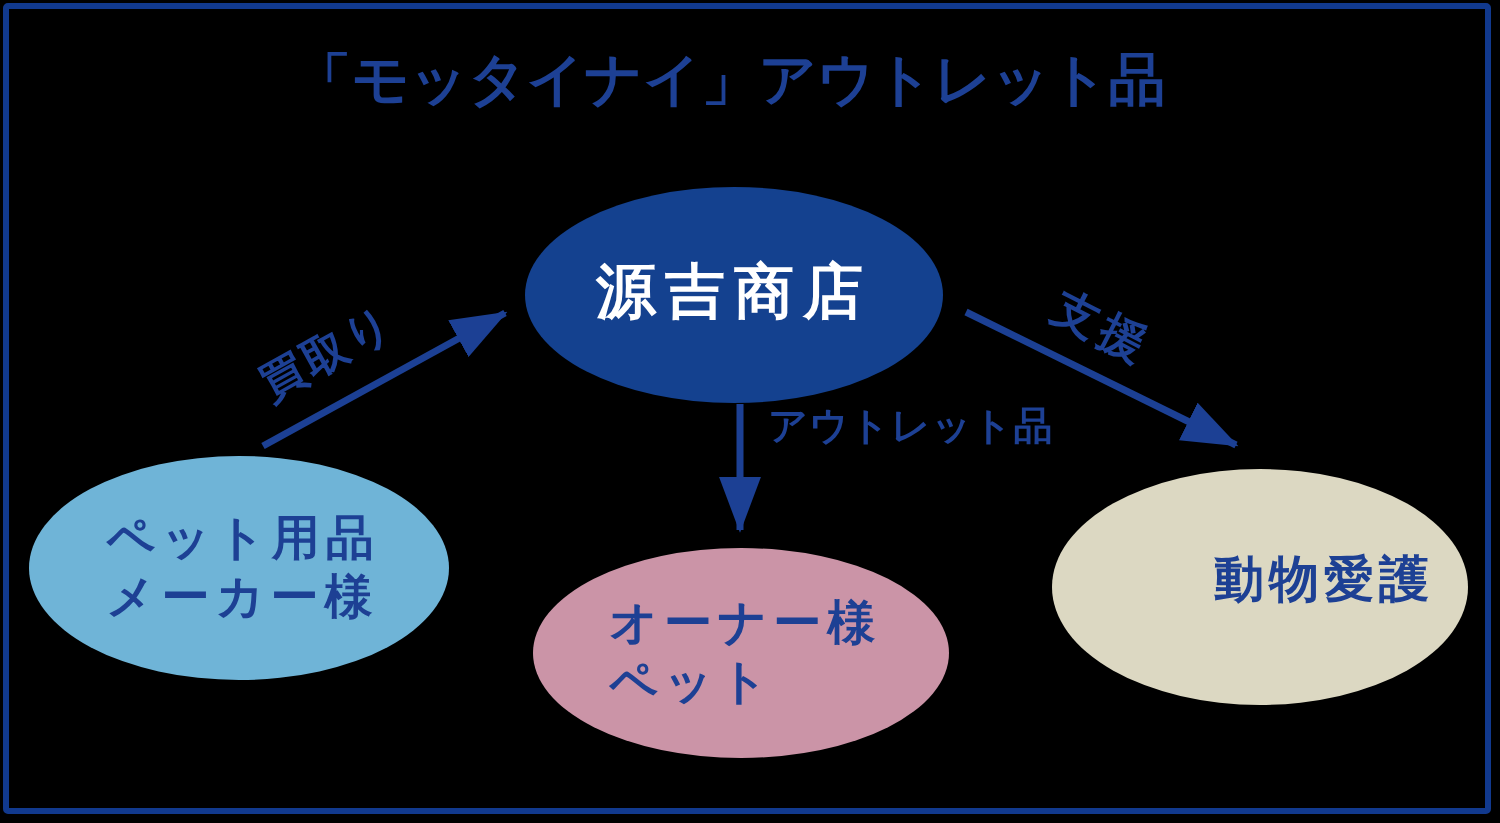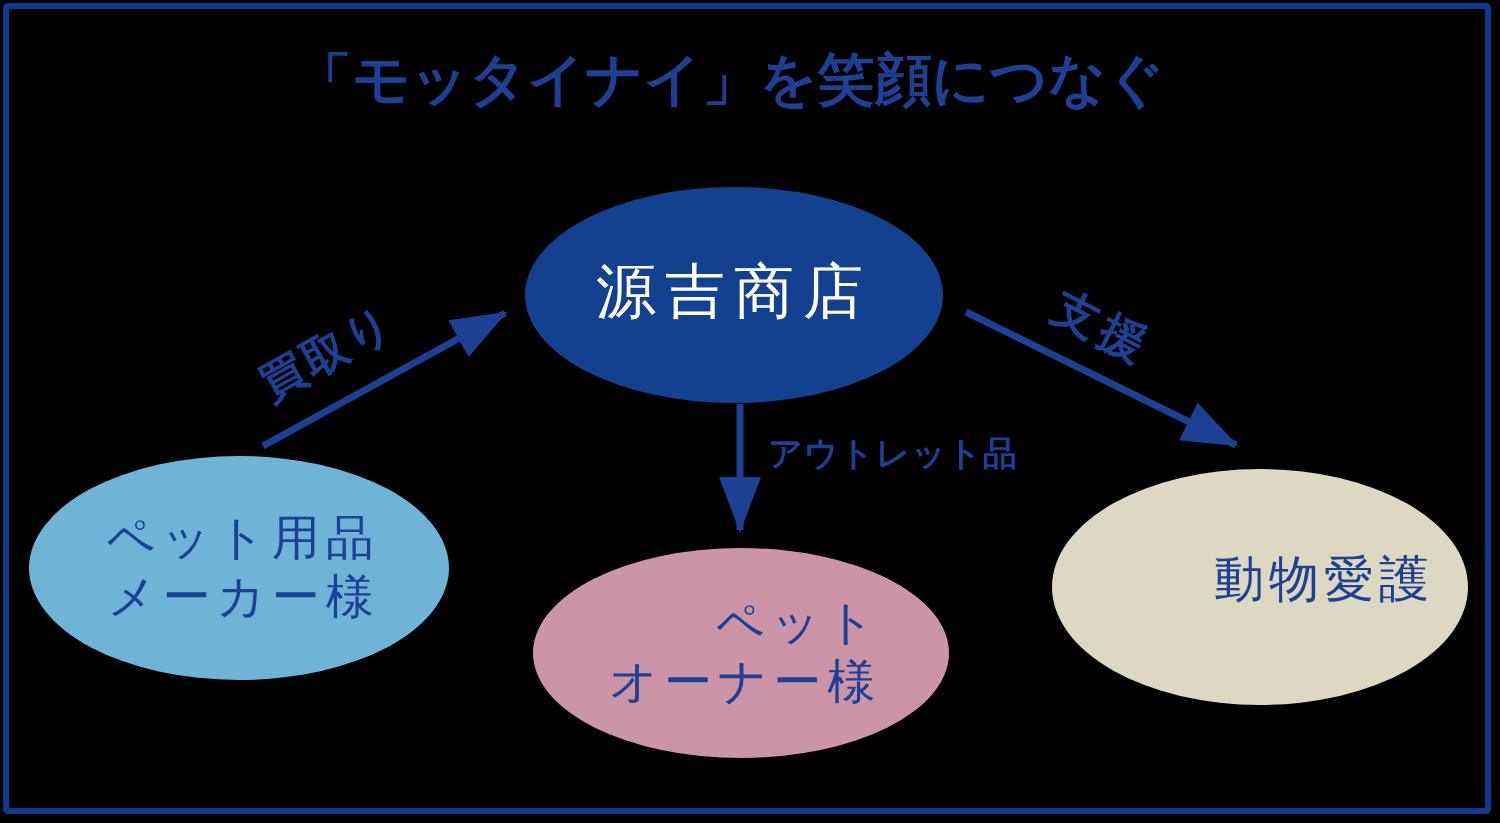--- a/index.html
+++ b/index.html
@@ -35,22 +35,22 @@
     letter-spacing: 0px;
     white-space: nowrap;
   }
   .arrows-layer {
     position: absolute;
     left: 0; top: 0;
   }
   .node-label {
     position: absolute;
     transform: translate(-50%, -50%);
-    text-align: right;
-    font-weight: normal;
+    text-align: left;
+    font-weight: bold;
     color: #1d4094;
     white-space: nowrap;
   }
   .node-label.center {
     left: 734px; top: 292px;
     color: #ffffff;
     font-size: 60px;
     letter-spacing: 9px;
   }
   .node-label.left {
@@ -84,24 +84,23 @@
     letter-spacing: 3px;
   }
   .edge-label.support {
     left: 1102px; top: 328px;
     transform: translate(-50%, -50%) rotate(27deg);
     font-size: 46px;
     letter-spacing: 6px;
   }
   .edge-label.sell {
     left: 768px; top: 406px;
-    font-size: 34px;
+    font-size: 39px;
     line-height: 39px;
     letter-spacing: 1px;
-    margin-top: 28px;
   }
 </style>
 </head>
 <body>
 
 <div class="canvas">
 
   <svg class="arrows-layer" width="1500" height="823" viewBox="0 0 1500 823">
     <defs>
       <marker id="arrowhead" viewBox="0 0 8 6" refX="7.6" refY="3" markerWidth="8" markerHeight="6" orient="auto" markerUnits="strokeWidth">
@@ -114,32 +113,32 @@
     <ellipse cx="741" cy="653" rx="208" ry="105" fill="#cb94a7"></ellipse>
     <ellipse cx="1260" cy="587" rx="208" ry="118" fill="#dcd8c2"></ellipse>
 
     <line x1="263" y1="446" x2="505" y2="313" stroke-width="7" marker-end="url(#arrowhead)" stroke="#1c4094"></line>
     <line x1="740" y1="404" x2="740" y2="530" stroke-width="7" marker-end="url(#arrowhead)" stroke="#1c4094"></line>
     <line x1="966" y1="312" x2="1236" y2="445" stroke-width="7" marker-end="url(#arrowhead)" stroke="#1c4094"></line>
   </svg>
 
   <div class="frame"></div>
 
-  <div class="title">「モッタイナイ」を笑顔につなぐ</div>
+  <div class="title">「モッタイナイ」アウトレット品</div>
 
   <div class="node-label center">源吉商店</div>
 
   <div class="node-label left">
     <div>ペット用品</div>
     <div>メーカー様</div>
   </div>
 
   <div class="node-label bottom">
+    <div>オーナー様</div>
     <div>ペット</div>
-    <div>オーナー様</div>
   </div>
 
   <div class="node-label right">
     <div>動物愛護</div>
   </div>
 
   <div class="edge-label buy">買取り</div>
 
   <div class="edge-label support">支援</div>
 

